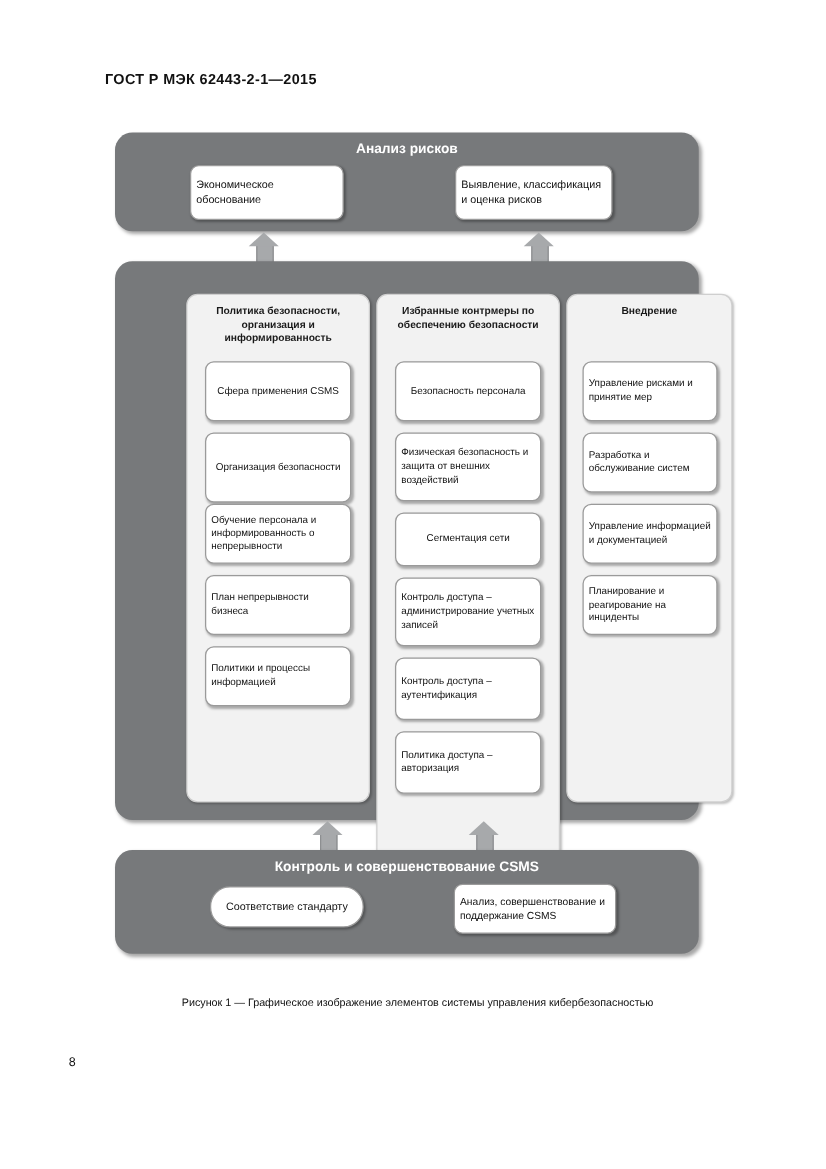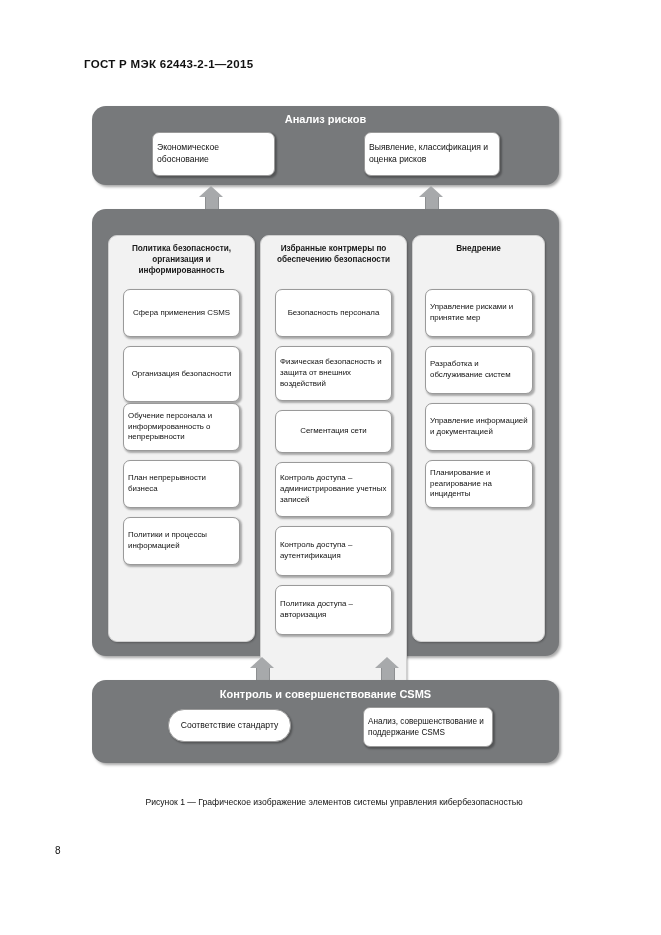--- a/index.html
+++ b/index.html
@@ -99,20 +99,21 @@
   }
   .band-control .band-title { top: 8px; }
 
   
   .column {
     position: absolute;
     background: #f2f2f2;
     border: 1px solid #cfcfcf;
     border-radius: 9px;
     box-shadow: 1px 1px 2px rgba(0,0,0,0.25);
+    margin-left: 41px;
   }
   .col-title {
     position: absolute;
     left: 4px;
     right: 4px;
     top: 7px;
     text-align: center;
     font-size: 8.2px;
     font-weight: bold;
     line-height: 1.35;
@@ -172,21 +173,21 @@
 
 <div class="page">
 
   <div class="doc-header">ГОСТ Р МЭК 62443-2-1—2015</div>
 
   <div class="diagram">
 
     <div class="band band-risk">
       <div class="band-title">Анализ рисков</div>
       <div class="leaf top" style="left:60px; top:26px; width:123px; height:44px;">Экономическое обоснование</div>
-      <div class="leaf top" style="left:272px; top:26px; width:136px; height:44px;">Выявление, классификация и оценка рисков</div>
+      <div class="leaf top" style="left:272px; top:26px; width:126px; height:44px;">Выявление, классификация и оценка рисков</div>
     </div>
 
     <div class="arrow" style="left:107px; top:80px;">
       <div class="shaft"></div>
         <div class="head"></div>
     </div>
     <div class="arrow" style="left:327px; top:80px;">
       <div class="shaft"></div>
         <div class="head"></div>
     </div>

